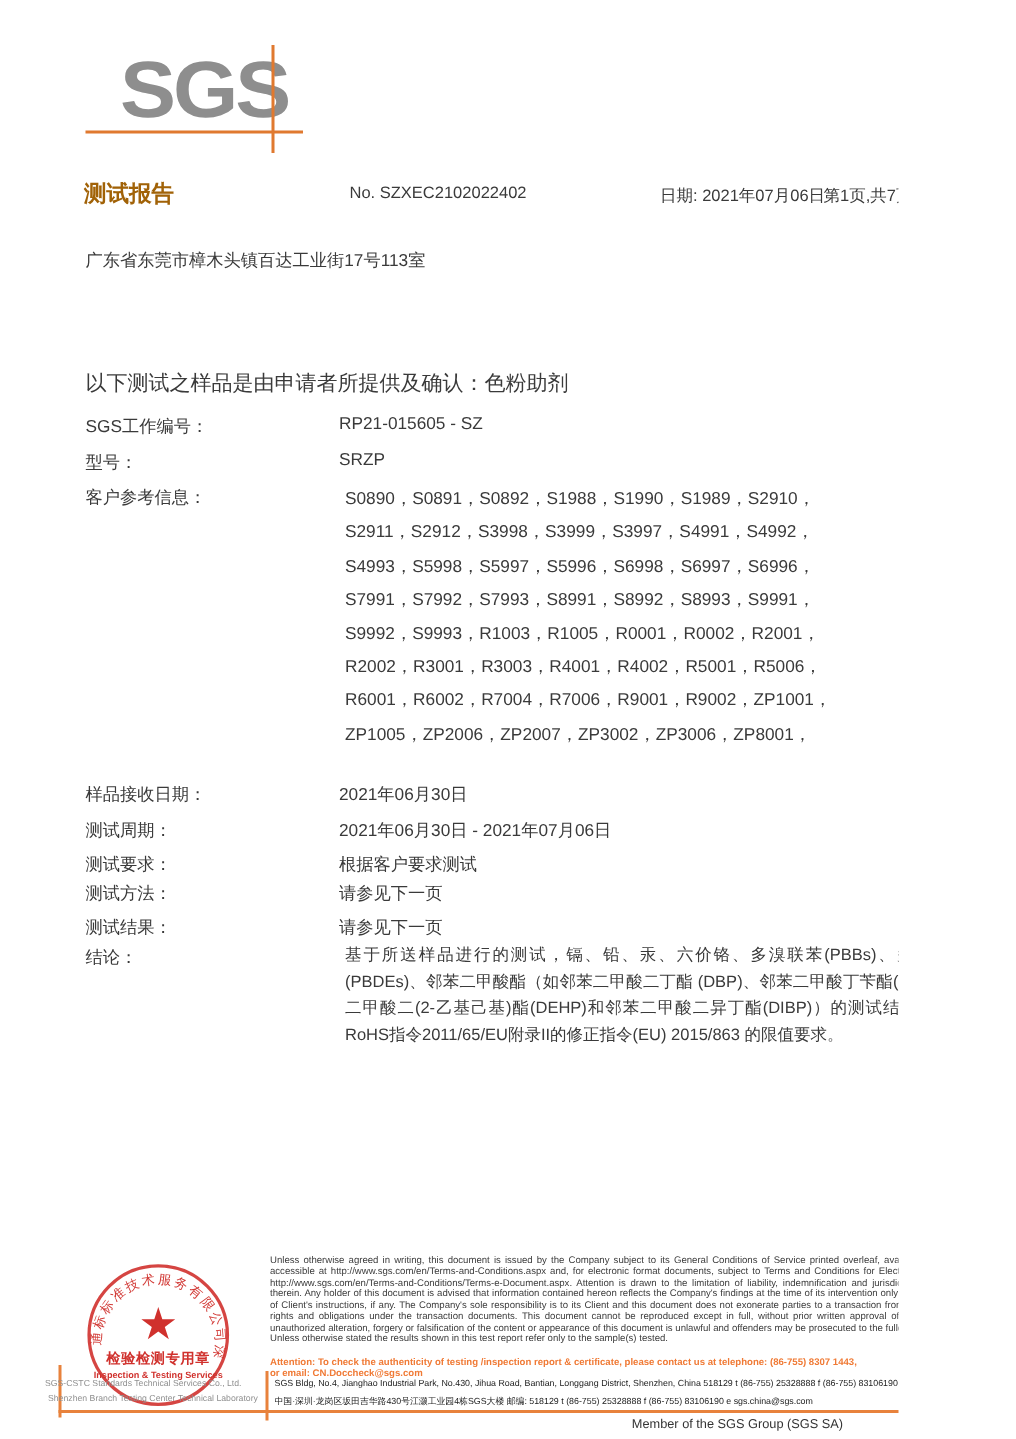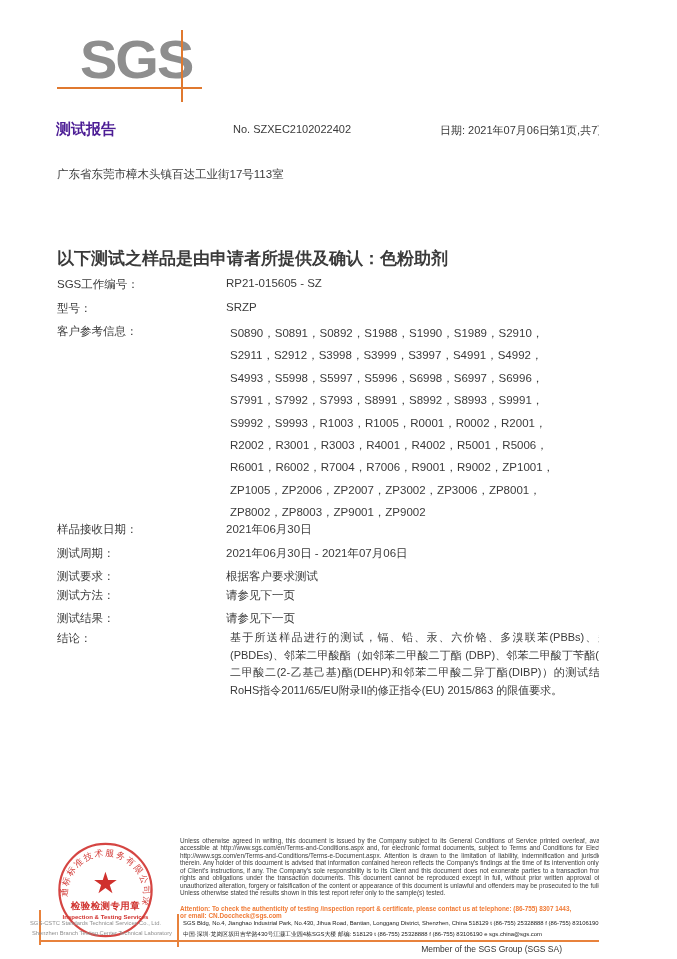--- a/index.html
+++ b/index.html
@@ -8,28 +8,28 @@
     font-family:"Liberation Sans","DejaVu Sans",sans-serif;color:#3a3a3a;overflow:hidden;
   }
   
   .logo-text{
     position:absolute;left:80px;top:32px;font-size:56px;font-weight:bold;
     color:#8e8e8e;letter-spacing:-2px;line-height:1;transform:scaleY(.95);
   }
   .logo-hline{position:absolute;left:57px;top:87px;width:145px;height:2px;background:#e0792f;}
   .logo-vline{position:absolute;left:181px;top:30px;width:2px;height:72px;background:#e0792f;}
   .title-row{position:absolute;left:0;top:118px;width:677px;height:24px;}
-  .report-title{position:absolute;left:56px;top:2px;font-size:15px;font-weight:bold;color:#4c1d95;}
+  .report-title{position:absolute;left:56px;top:2px;font-size:15px;font-weight:bold;color:#a16207;}
   .report-no{position:absolute;left:233px;top:5px;font-size:11px;}
   .report-date{position:absolute;left:440px;top:5px;font-size:11px;text-align:center;}
   .report-page{position:absolute;left:549px;top:5px;font-size:11px;}
   
   .applicant{position:absolute;left:57px;top:162px;font-size:11.5px;line-height:24px;}
   
-  .statement{position:absolute;left:57px;top:247px;font-size:17px;font-weight:bold;}
+  .statement{position:absolute;left:57px;top:247px;font-size:14px;}
   
   .row{position:absolute;left:57px;width:600px;font-size:11.5px;}
   .row .lbl{position:absolute;left:0;top:0;}
   .row .val{position:absolute;left:169px;top:0;white-space:nowrap;text-align:right;}
   .refs{position:absolute;left:230px;top:322px;font-size:11.5px;line-height:22.4px;}
   .conclusion-val{
     position:absolute;left:230px;top:629px;width:428px;font-size:11px;
     line-height:17.6px;white-space:normal;text-align:justify;
   }
   
@@ -86,21 +86,20 @@
   </div>
   <div class="refs">
     <div>S0890，S0891，S0892，S1988，S1990，S1989，S2910，</div>
     <div>S2911，S2912，S3998，S3999，S3997，S4991，S4992，</div>
     <div>S4993，S5998，S5997，S5996，S6998，S6997，S6996，</div>
     <div>S7991，S7992，S7993，S8991，S8992，S8993，S9991，</div>
     <div>S9992，S9993，R1003，R1005，R0001，R0002，R2001，</div>
     <div>R2002，R3001，R3003，R4001，R4002，R5001，R5006，</div>
     <div>R6001，R6002，R7004，R7006，R9001，R9002，ZP1001，</div>
     <div>ZP1005，ZP2006，ZP2007，ZP3002，ZP3006，ZP8001，</div>
-    <div>ZP8002，ZP8003，ZP9001，ZP9002</div>
   </div>
   <div class="row" style="top:522px;">
     <span class="lbl">样品接收日期：</span>
     <span class="val">2021年06月30日</span>
   </div>
   <div class="row" style="top:546px;">
     <span class="lbl">测试周期：</span>
     <span class="val">2021年06月30日 - 2021年07月06日</span>
   </div>
   <div class="row" style="top:569px;">

